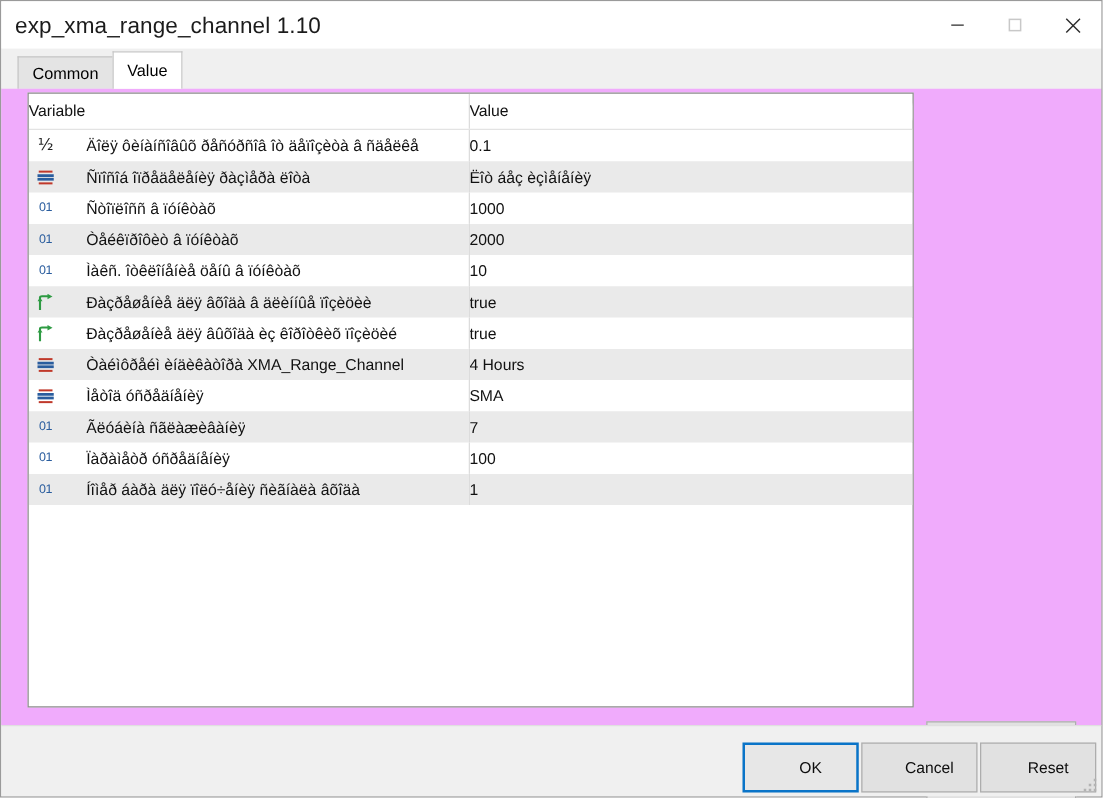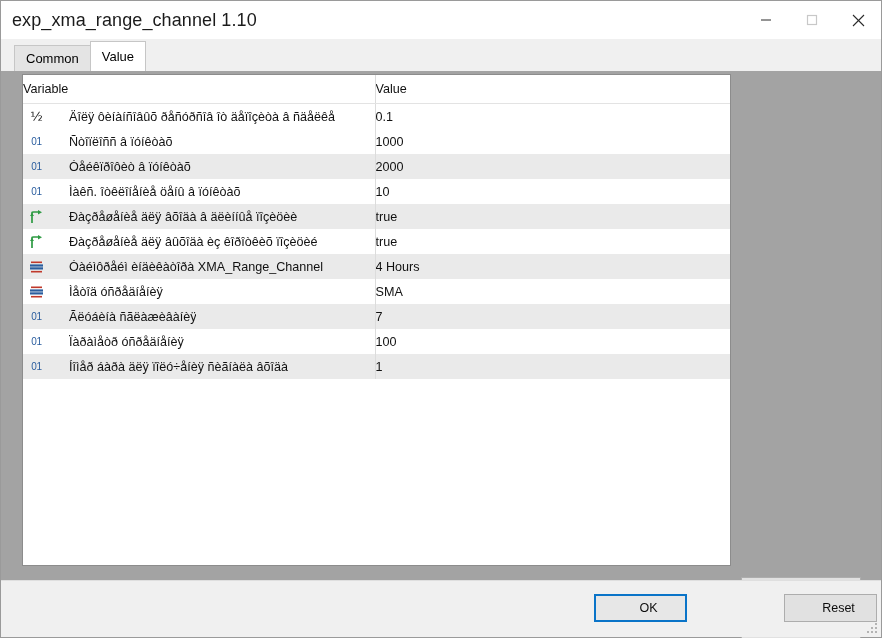--- a/index.html
+++ b/index.html
@@ -92,21 +92,21 @@
     height: 30px;
     line-height: 29px;
     border-color: #c6c6c6;
     position: relative;
     z-index: 2;
   }
 
   
   .content {
     flex: 1;
-    background: #a3a3a3;
+    background: #f0abfc;
     position: relative;
   }
 
   
   .table-panel {
     position: absolute;
     left: 21px;
     top: 3px;
     width: 709px;
     height: 492px;
@@ -208,21 +208,21 @@
   .footer {
     height: 56px;
     min-height: 56px;
     background: #f0f0f0;
     border-top: 1px solid #dfdfdf;
     position: relative;
   }
   .foot-btn {
     position: absolute;
     top: 13px;
-    height: 28px;
+    height: 40px;
     width: 93px;
     background: #e1e1e1;
     border: 1px solid #adadad;
     box-sizing: border-box;
     font-size: 12.5px;
     color: #0d0d0d;
     display: flex;
     align-items: center;
     justify-content: center;
     padding-left: 16px;
@@ -299,20 +299,36 @@
         <tbody>
             <tr>
               <td class="td-var">
                 <div class="cell-var">
                   <span class="ticon frac">½</span>
                   <span class="vlabel">Äîëÿ ôèíàíñîâûõ ðåñóðñîâ îò äåïîçèòà â ñäåëêå</span>
                 </div>
               </td>
               <td class="cell-val">0.1</td>
             </tr>
+            <tr class="alt">
+              <td class="td-var">
+                <div class="cell-var">
+                  <span class="ticon">
+                    <svg width="15" height="14" viewBox="0 0 15 14">
+                      <rect x="2" y="1.5" width="11" height="1.6" fill="#c0392b"></rect>
+                      <rect x="1" y="4.4" width="13" height="2.2" fill="#2a5d9e"></rect>
+                      <rect x="1" y="7.3" width="13" height="2.2" fill="#2a5d9e"></rect>
+                      <rect x="2" y="10.9" width="11" height="1.6" fill="#c0392b"></rect>
+                    </svg>
+                  </span>
+                  <span class="vlabel">Ñïîñîá îïðåäåëåíèÿ ðàçìåðà ëîòà</span>
+                </div>
+              </td>
+              <td class="cell-val">Ëîò áåç èçìåíåíèÿ</td>
+            </tr>
             <tr>
               <td class="td-var">
                 <div class="cell-var">
                   <span class="ticon int">01</span>
                   <span class="vlabel">Ñòîïëîññ â ïóíêòàõ</span>
                 </div>
               </td>
               <td class="cell-val">1000</td>
             </tr>
             <tr class="alt">
@@ -425,20 +441,21 @@
           </tbody>
       </table>
     </div>
 
     <div class="side-btn btn-load">Load</div>
     <div class="side-btn btn-save">Save</div>
   </div>
 
   <div class="footer">
     <div class="foot-btn btn-ok">OK</div>
+    <div class="foot-btn btn-cancel">Cancel</div>
     <div class="foot-btn btn-reset">Reset</div>
     <div class="grip">
       <i style="left:9px;top:0"></i>
       <i style="left:5px;top:4px"></i>
         <i style="left:9px;top:4px"></i>
       <i style="left:1px;top:8px"></i>
         <i style="left:5px;top:8px"></i>
         <i style="left:9px;top:8px"></i>
     </div>
   </div>

